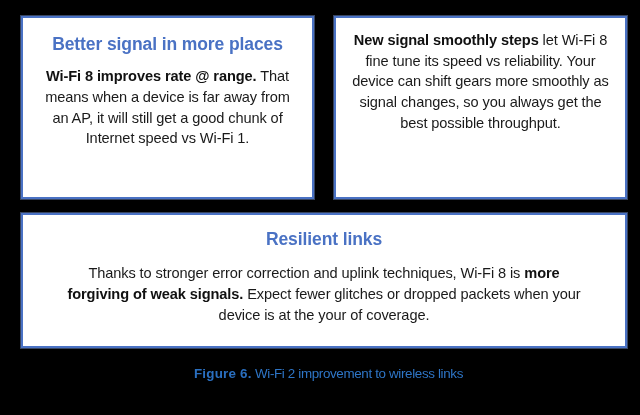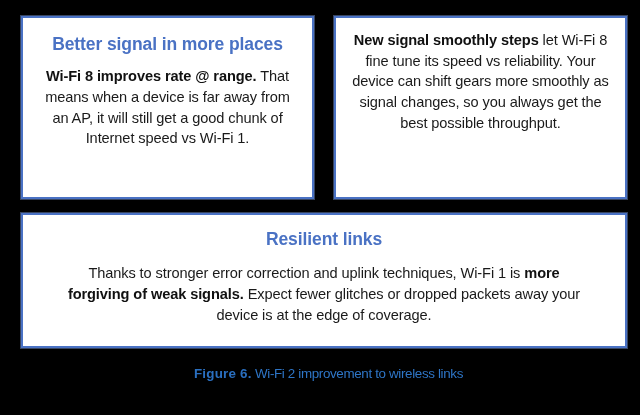--- a/index.html
+++ b/index.html
@@ -137,18 +137,18 @@
     <div class="card-title">Better signal in more places</div>
     <div class="card-body"><b>Wi-Fi 8 improves rate @ range.</b><span> That means when a device is far away from an AP, it will still get a good chunk of Internet speed vs Wi-Fi 1.</span></div>
   </div>
 
   <div class="card" id="card-adaptive-modulation">
     <div class="card-body"><b>New signal smoothly steps</b><span> let Wi-Fi 8 fine tune its speed vs reliability. Your device can shift gears more smoothly as signal changes, so you always get the best possible throughput.</span></div>
   </div>
 
   <div class="card" id="card-resilient-links">
     <div class="card-title">Resilient links</div>
-    <div class="card-body"><span>Thanks to stronger error correction and uplink techniques, Wi-Fi 1 is </span><b>more forgiving of weak signals.</b><span> Expect fewer glitches or dropped packets away your device is at the edge of coverage.</span></div>
+    <div class="card-body"><span>Thanks to stronger error correction and uplink techniques, Wi-Fi 8 is </span><b>more forgiving of weak signals.</b><span> Expect fewer glitches or dropped packets when your device is at the your of coverage.</span></div>
   </div>
 
   <div id="figure-caption"><span class="caption-label">Figure 6.</span> <span class="caption-text">Wi-Fi 2 improvement to wireless links</span></div>
 
 </div>
 
 </body></html>

